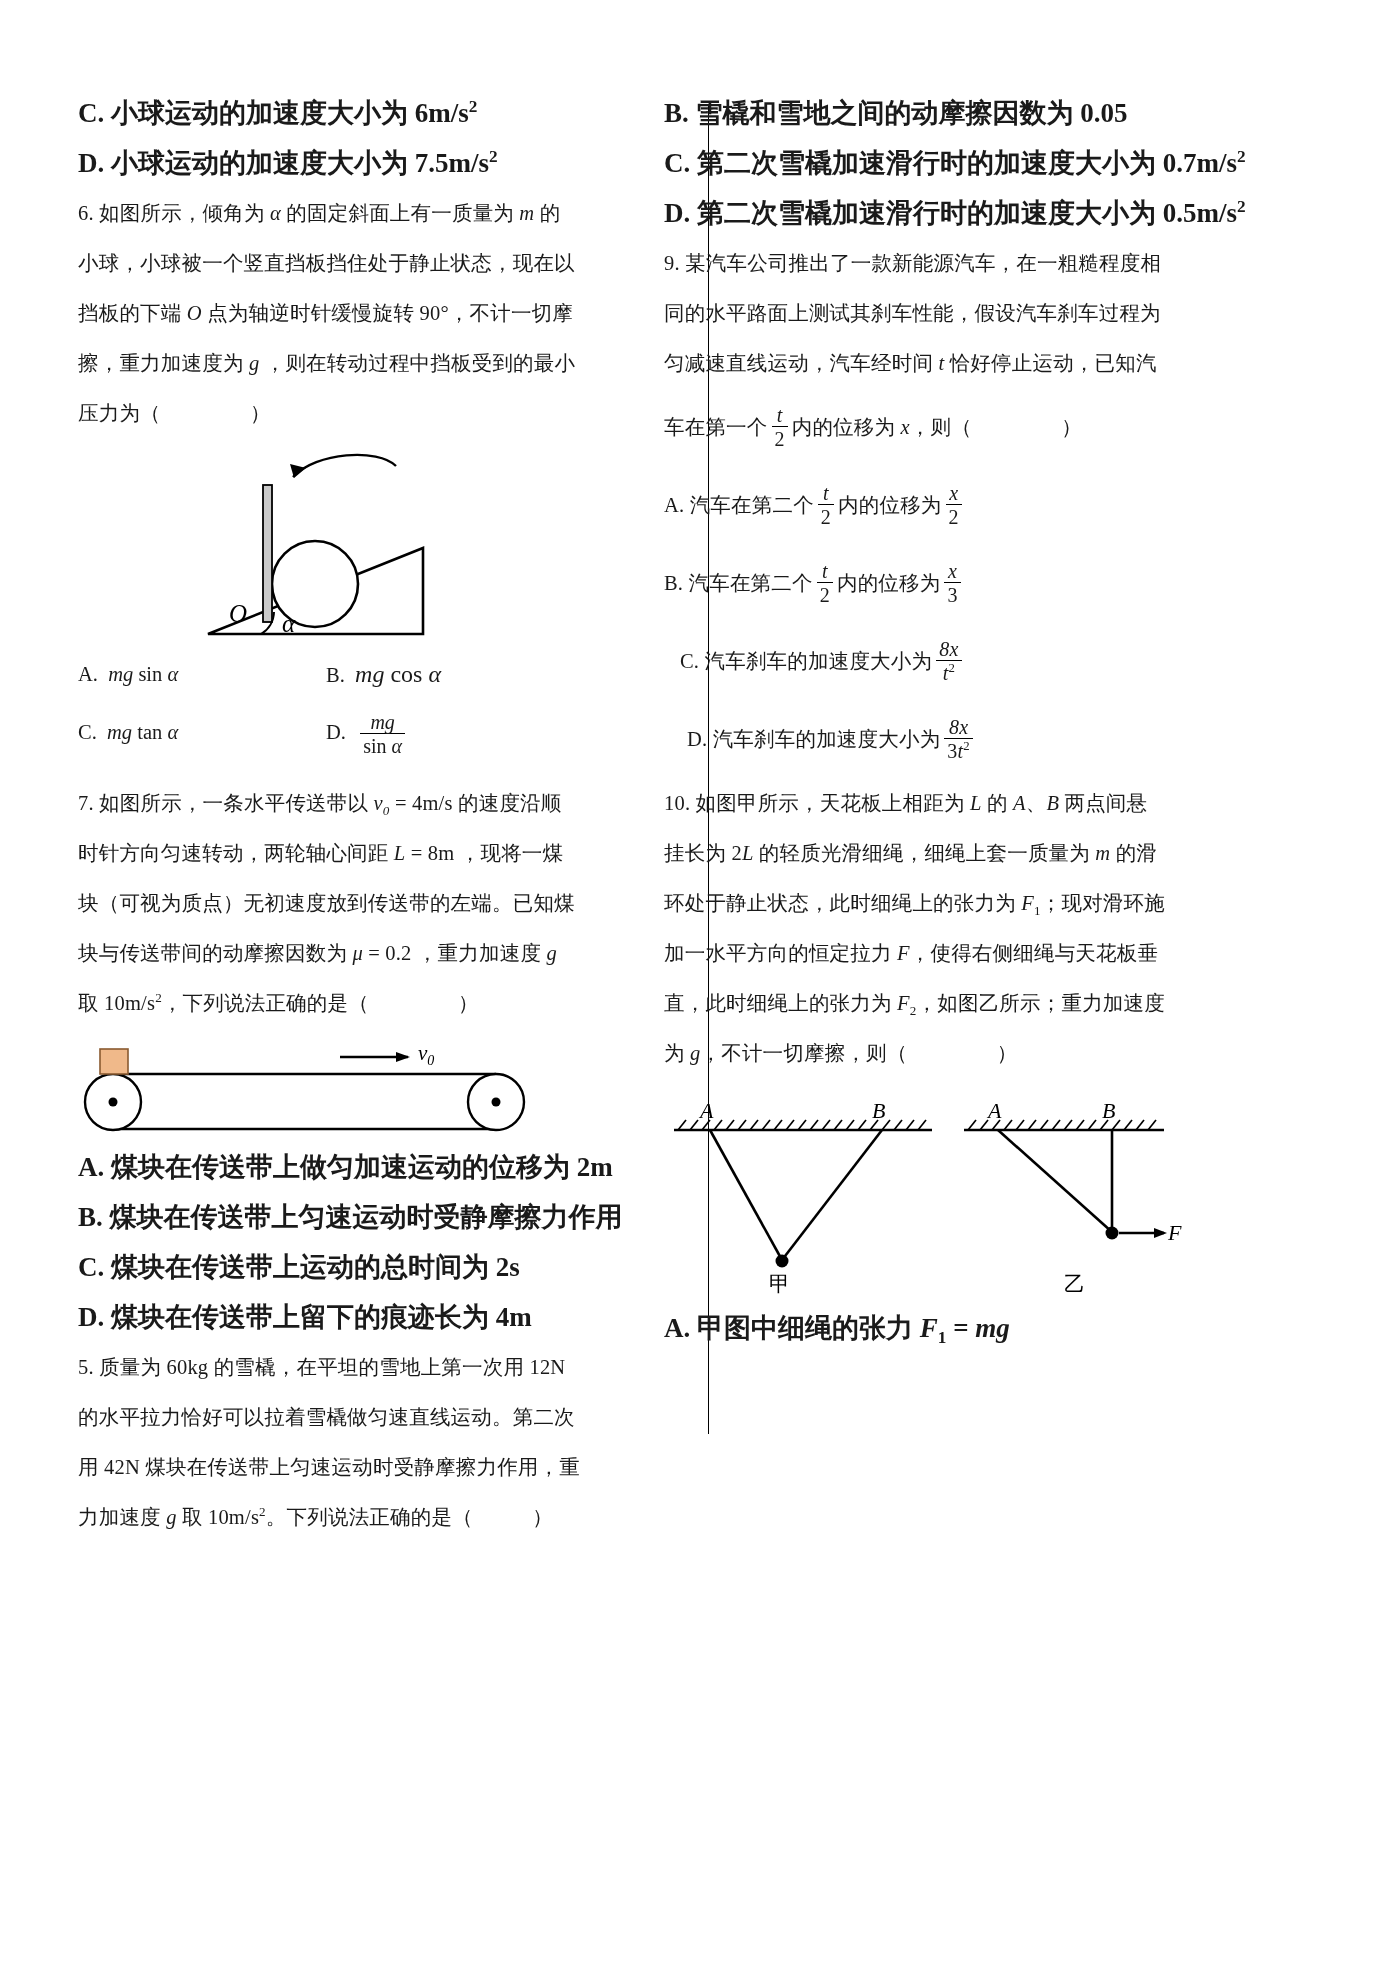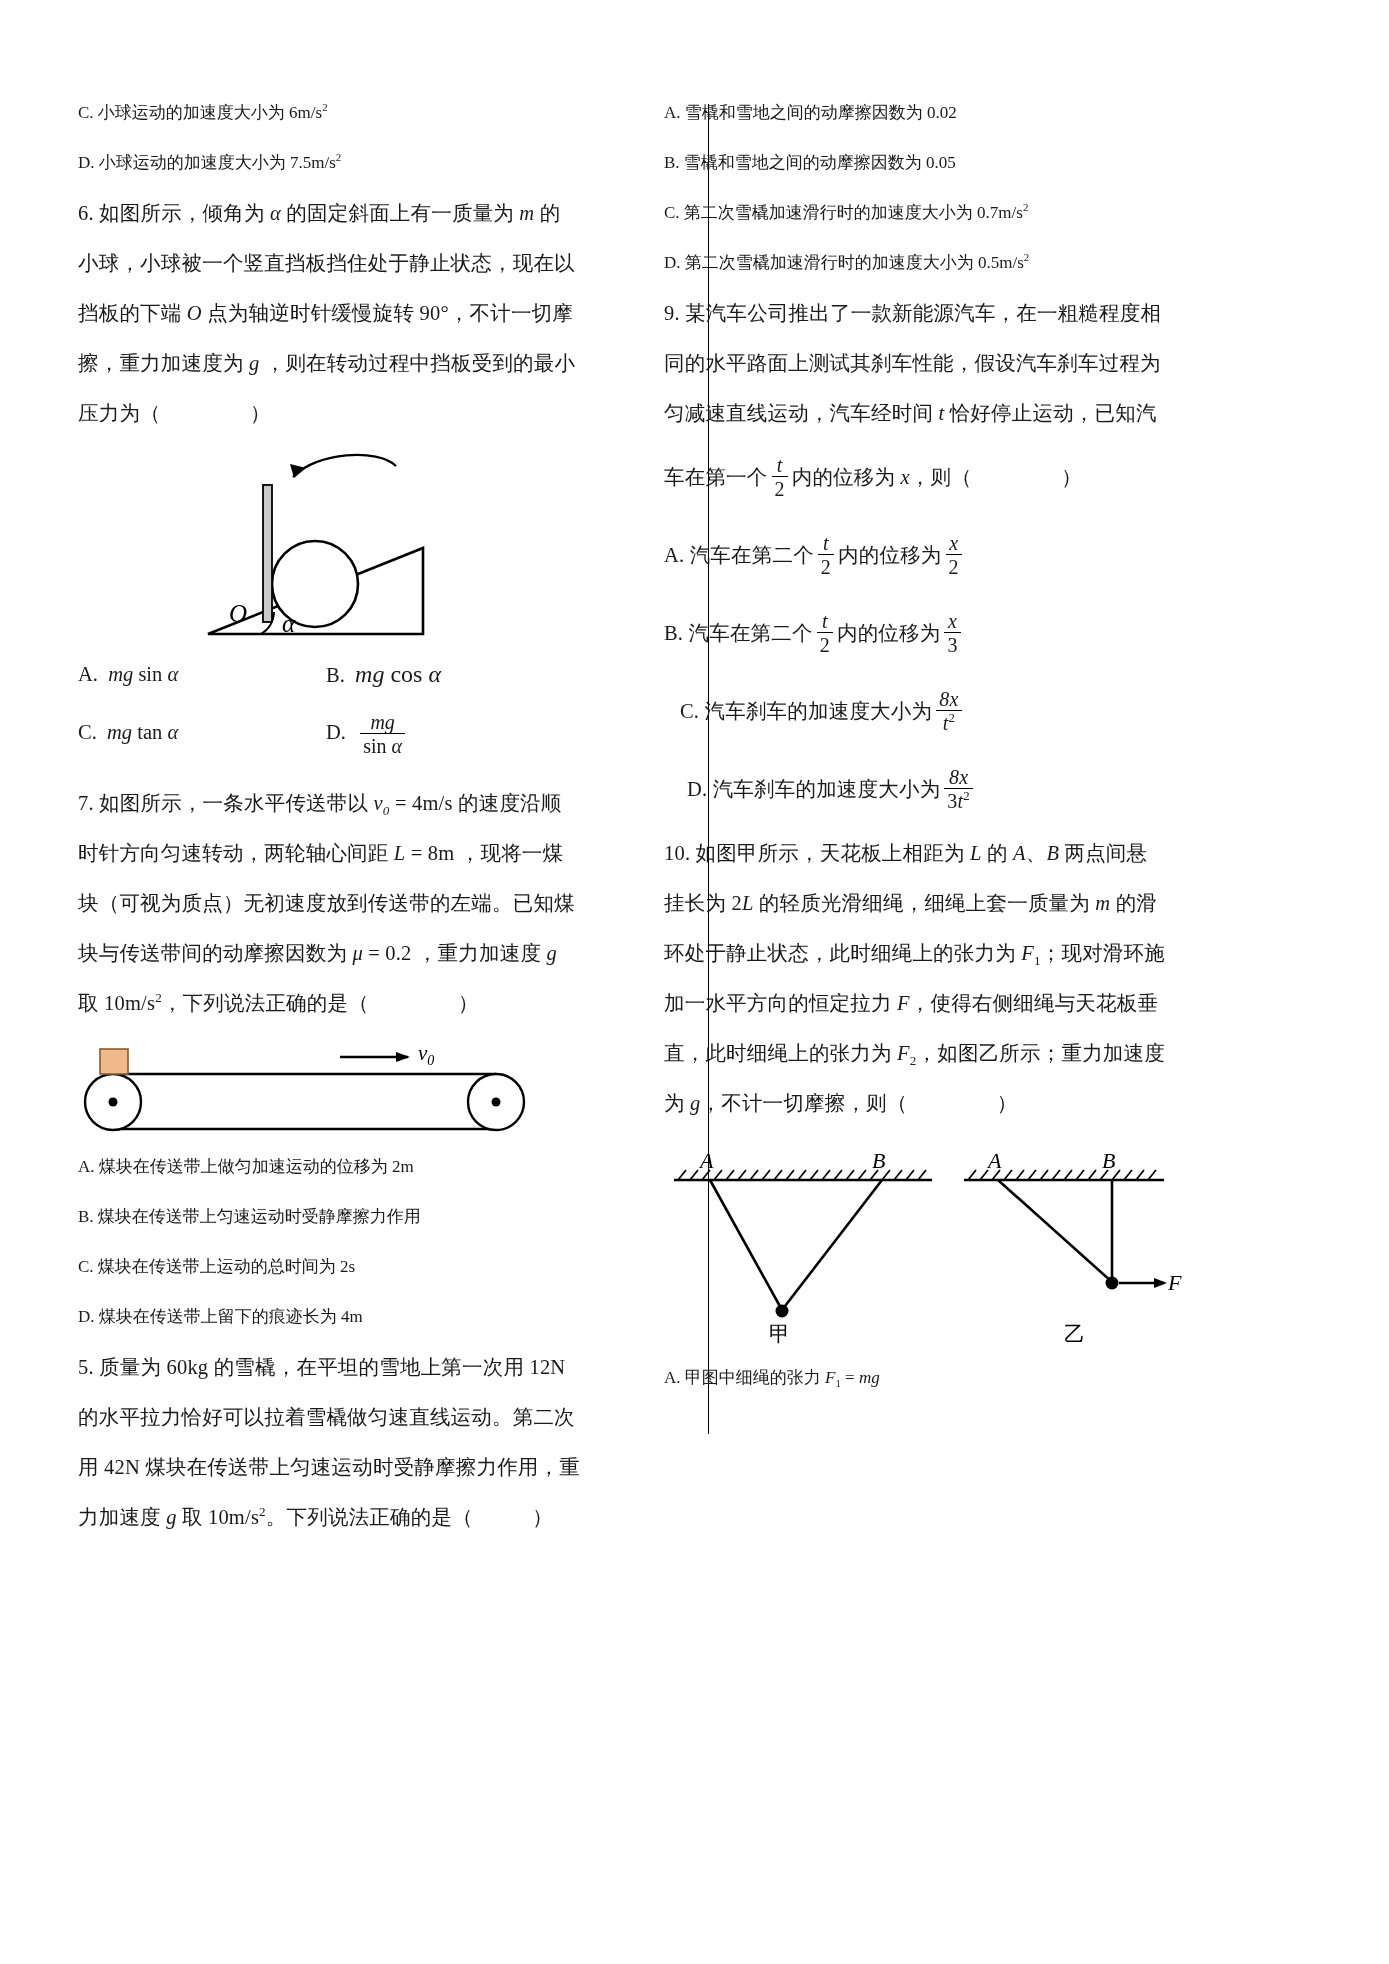--- a/index.html
+++ b/index.html
@@ -44,21 +44,21 @@
     height: 1330px;
     background: #000;
   }
   
   .ln {
     font-size: 20.5px;
     line-height: 50px;
     letter-spacing: 0.2px;
     white-space: nowrap;
   }
-  .opt { font-size: 17px; line-height: 50px; white-space: nowrap; }
+  .opt { font-size: 27px; line-height: 50px; white-space: nowrap; font-weight: bold; }
   .optlabel { font-family: "Liberation Serif", serif; }
   i.math, .mi {
     font-family: "Liberation Serif", "DejaVu Serif", serif;
     font-style: italic;
   }
   .mr { font-style: normal; }
   sup.sp { font-size: 0.64em; vertical-align: super; line-height: 0; font-style: normal;}
   sub.sb { font-size: 0.64em; vertical-align: sub; line-height: 0; font-style: normal;}
   
   .frac {
@@ -189,21 +189,20 @@
       <div class="opt">D.&nbsp;煤块在传送带上留下的痕迹长为 4m</div>
 
       <div class="ln">5. 质量为 60kg 的雪橇，在平坦的雪地上第一次用 12N</div>
       <div class="ln">的水平拉力恰好可以拉着雪橇做匀速直线运动。第二次</div>
       <div class="ln">用 42N 煤块在传送带上匀速运动时受静摩擦力作用，重</div>
       <div class="ln">力加速度<i class="math">&nbsp;g&nbsp;</i>取 10m/s<sup class="sp">2</sup>。下列说法正确的是（<span class="blank">&nbsp;&nbsp;</span>）</div>
     </div>
 
     <div class="col col-right">
 
-      <div class="opt">A.&nbsp;雪橇和雪地之间的动摩擦因数为 0.02</div>
       <div class="opt">B.&nbsp;雪橇和雪地之间的动摩擦因数为 0.05</div>
       <div class="opt">C.&nbsp;第二次雪橇加速滑行时的加速度大小为 0.7m/s<sup class="sp">2</sup></div>
       <div class="opt">D.&nbsp;第二次雪橇加速滑行时的加速度大小为 0.5m/s<sup class="sp">2</sup></div>
 
       <div class="ln">9. 某汽车公司推出了一款新能源汽车，在一粗糙程度相</div>
       <div class="ln">同的水平路面上测试其刹车性能，假设汽车刹车过程为</div>
       <div class="ln">匀减速直线运动，汽车经时间<i class="math">&nbsp;t&nbsp;</i>恰好停止运动，已知汽</div>
       <div class="ln" style="line-height:78px;">车在第一个<span class="frac">
             <span class="num">t</span>
             <span class="den" style="font-style:normal">2</span>

